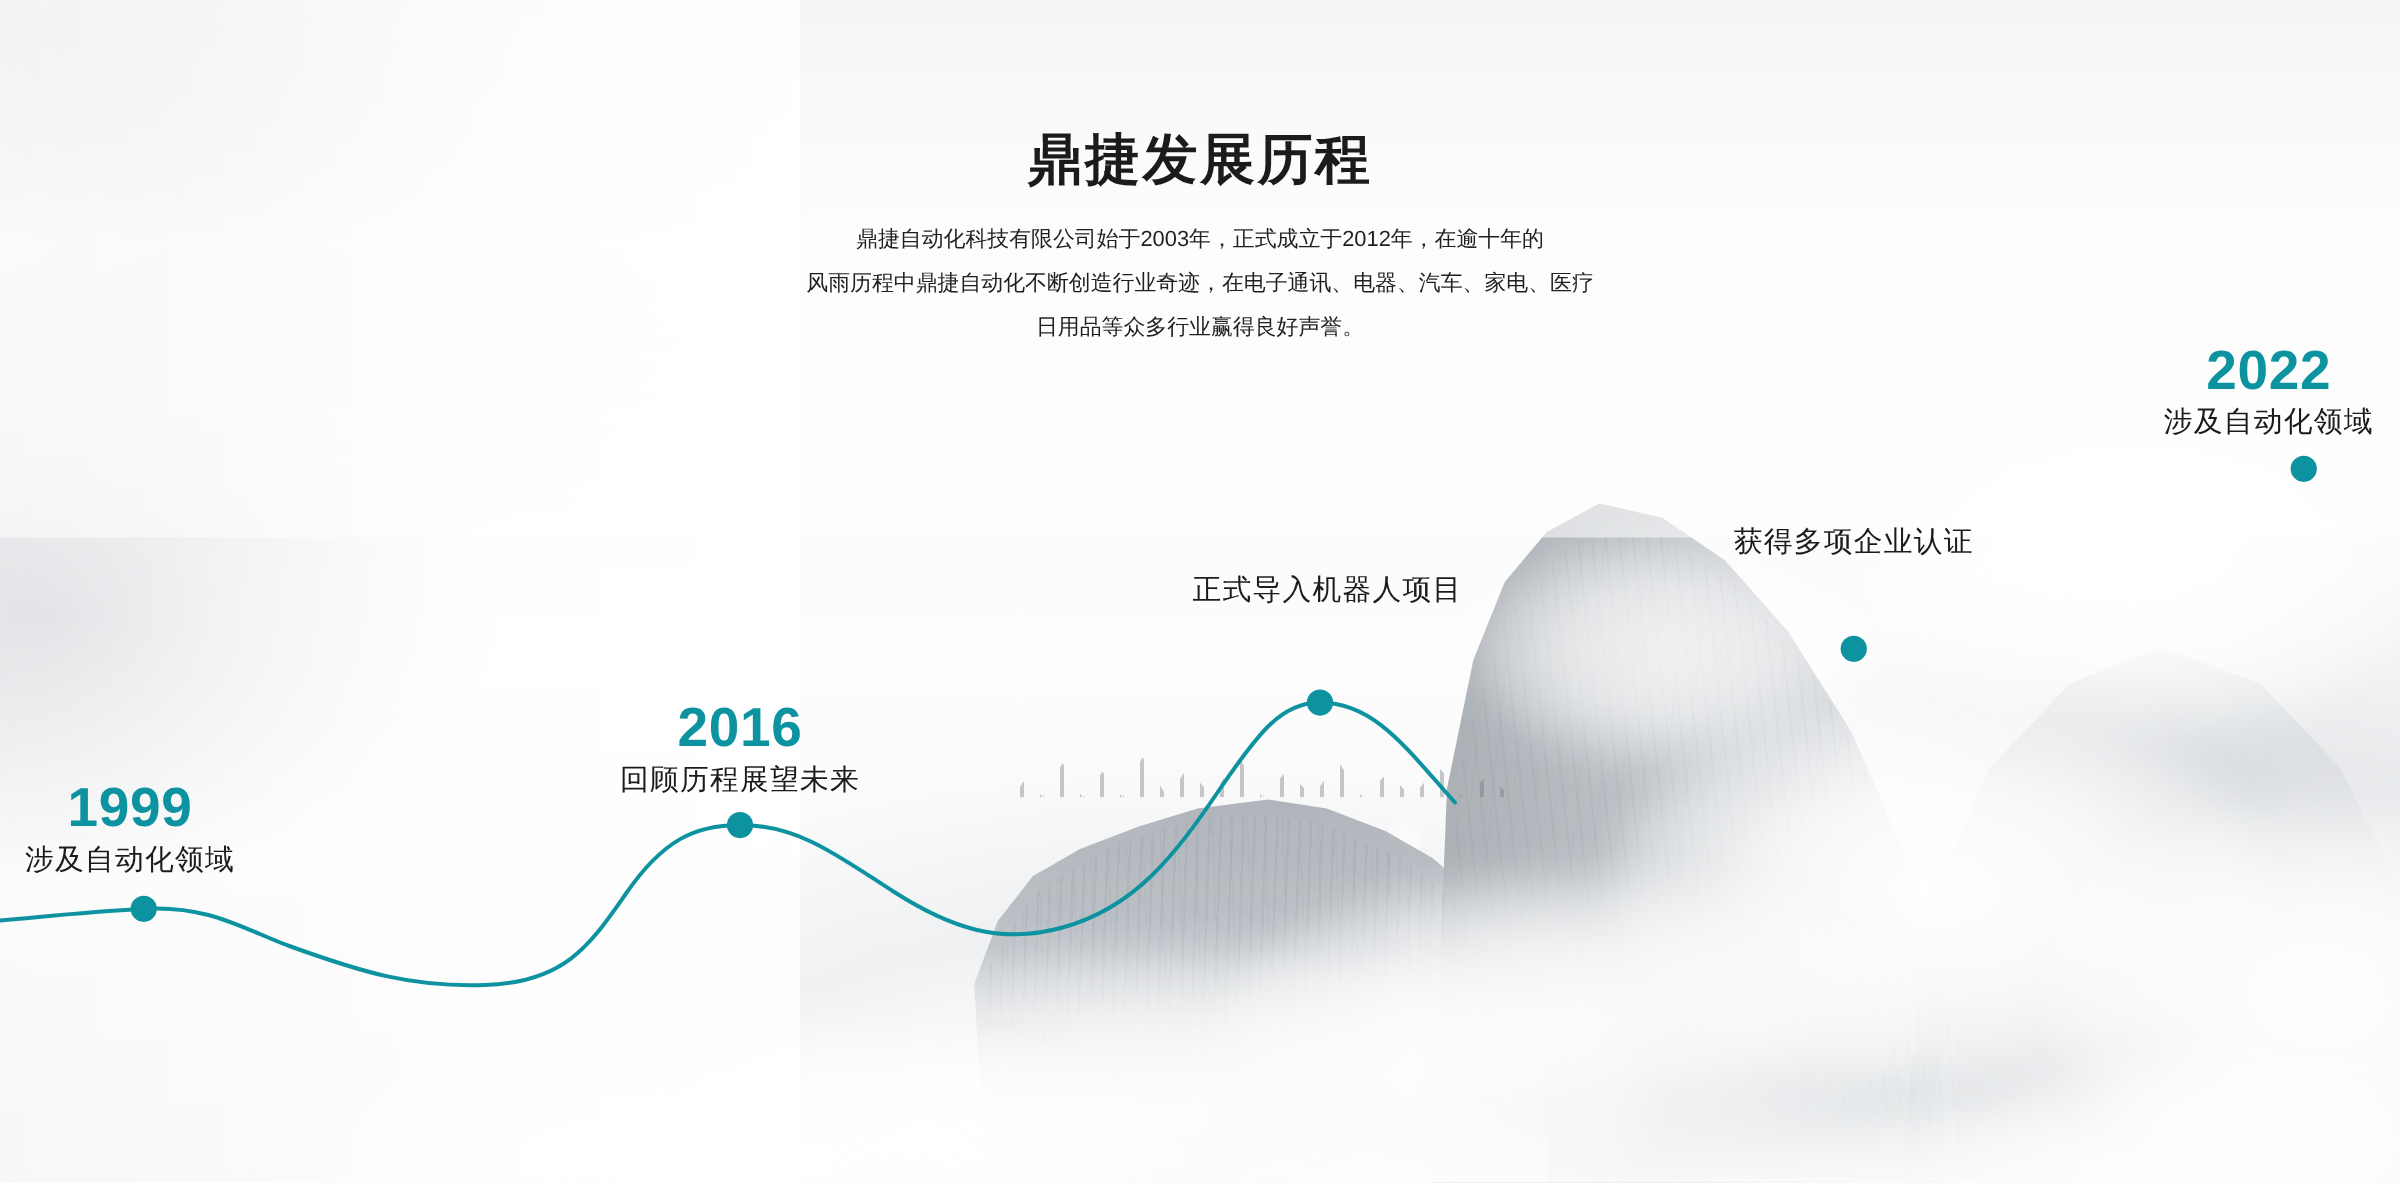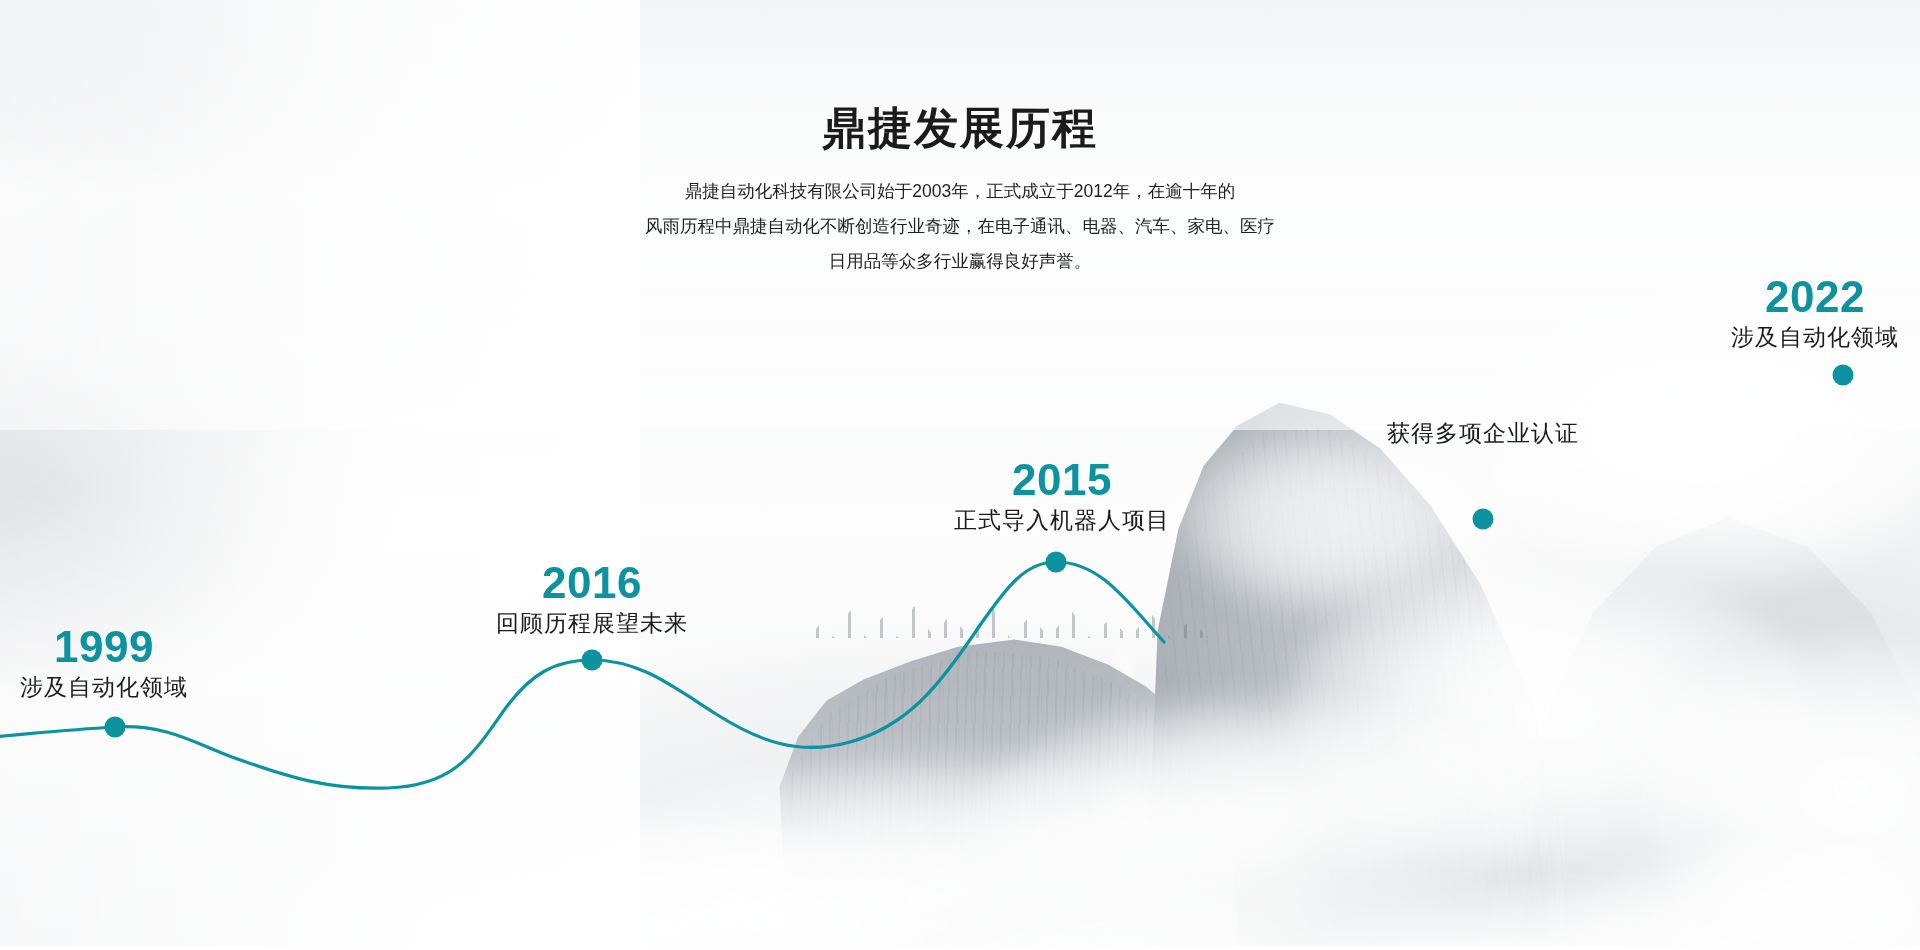--- a/index.html
+++ b/index.html
@@ -236,21 +236,20 @@
   <div id="milestone-layer">
       <div class="milestone" style="left: 104px; top: 622px;">
         <span class="milestone-year" style="color: rgb(13, 147, 160);">1999</span>
         <span class="milestone-desc">涉及自动化领域</span>
       </div>
       <div class="milestone" style="left: 592px; top: 558px;">
         <span class="milestone-year" style="color: rgb(13, 147, 160);">2016</span>
         <span class="milestone-desc">回顾历程展望未来</span>
       </div>
       <div class="milestone" style="left: 1062px; top: 455px;">
-        <span class="milestone-year" style="color: rgb(13, 147, 160);">2015</span>
         <span class="milestone-desc">正式导入机器人项目</span>
       </div>
       <div class="milestone" style="left: 1483px; top: 417px;">
         <span class="milestone-desc">获得多项企业认证</span>
       </div>
       <div class="milestone" style="left: 1815px; top: 272px;">
         <span class="milestone-year" style="color: rgb(13, 147, 160);">2022</span>
         <span class="milestone-desc">涉及自动化领域</span>
       </div>
     </div>

